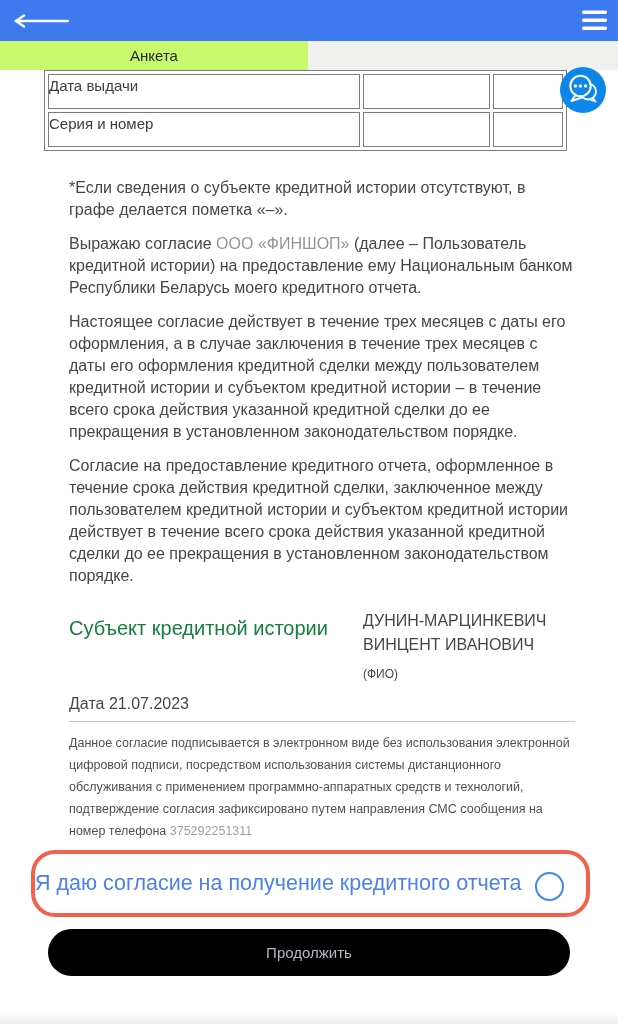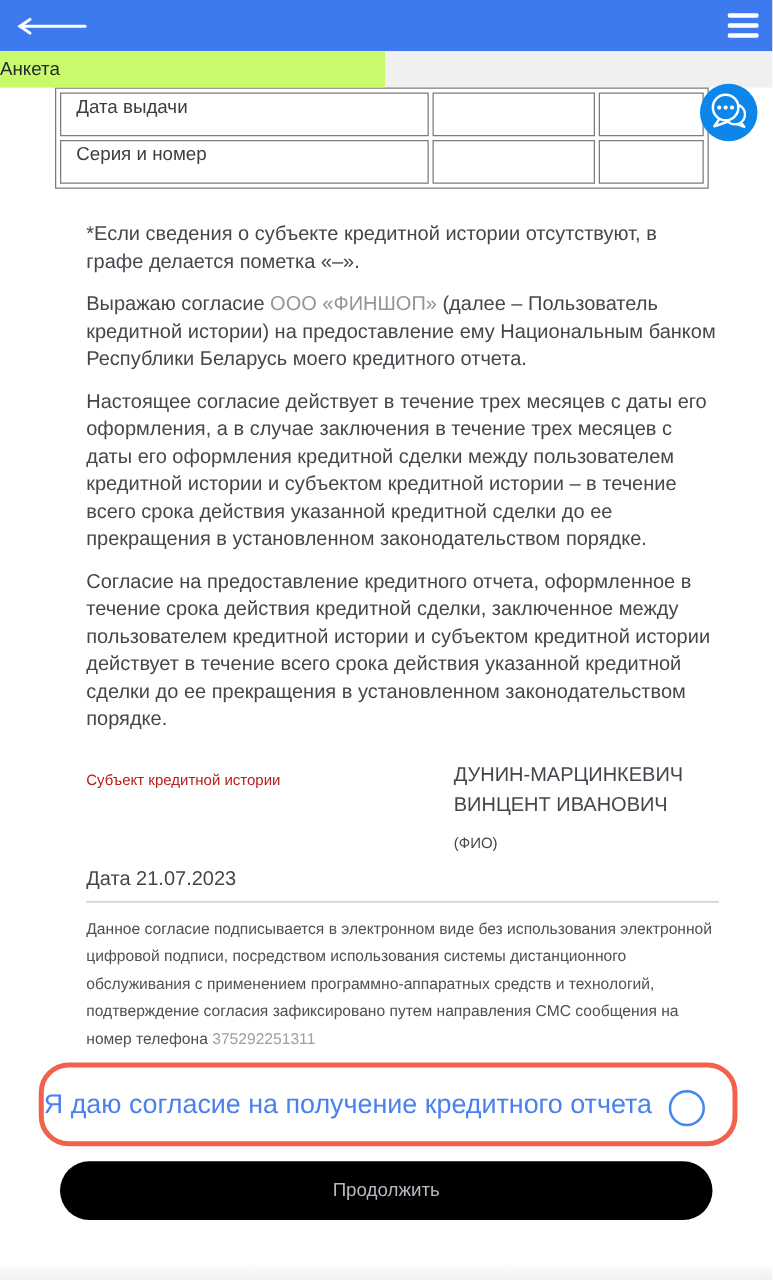--- a/index.html
+++ b/index.html
@@ -13,50 +13,50 @@
   .app-header{
     height:41px;background:#3d7af0;
     display:flex;align-items:center;justify-content:space-between;
     padding:0 11px;box-sizing:border-box;
   }
   .icon-btn{background:none;border:none;padding:0;cursor:pointer;display:flex;align-items:center;}
   
   .tab-bar{height:29px;background:#f0f0ee;display:flex;}
   .tab-active{
     width:308px;height:100%;background:#c9fa6e;
-    display:flex;align-items:center;
+    display:flex;align-items:center;justify-content:center;
     font-size:15px;color:#26292c;cursor:pointer;
   }
   
   .chat-fab{
     position:absolute;left:560px;top:67px;width:46px;height:46px;
     border-radius:50%;background:#0d86e9;border:none;cursor:pointer;
     display:flex;align-items:center;justify-content:center;z-index:6;padding:0;
   }
   
   .doc-table{
     margin-left:44px;width:523px;
     border-collapse:separate;border-spacing:3px;
     border:1.5px solid #7c7c7c;background:#fff;
   }
   .doc-table td{
     border:1.5px solid #7c7c7c;height:29px;vertical-align:top;
-    padding:2px 12px;font-size:15px;color:#3a3e42;background:#fff;
+    padding:2px 0;font-size:15px;color:#3a3e42;background:#fff;
   }
   .col-label{width:300px;}
   .col-mid{width:120px;}
   .col-end{width:66px;}
   
   .content{padding:0 43px 0 69px;color:#43474c;}
   .body-p{font-size:16px;line-height:22px;margin:12px 0 0 0;}
   .first-p{margin-top:26px;}
   .muted{color:#8f969c;}
   
   .sig-row{display:flex;margin-top:22px;}
-  .sig-label{font-size:12px;padding-top:8px;color:#b91c1c;}
+  .sig-label{font-size:20px;padding-top:8px;color:#15803d;}
   .sig-right{margin-left:auto;width:212px;}
   .sig-name{font-size:16px;line-height:24px;color:#43474c;}
   .fio-caption{font-size:12px;margin-top:10px;color:#43474c;}
   .date-line{margin-top:14px;font-size:16px;color:#43474c;}
   .divider{border:0;border-top:1.5px solid #bfc4c8;margin:8px 0 0 0;}
   
   .disclaimer{margin:10px 0 0 0;font-size:12.5px;line-height:22px;color:#4c5156;max-width:505px;}
   .phone{color:#9aa1a7;}
   
   .consent-box{

